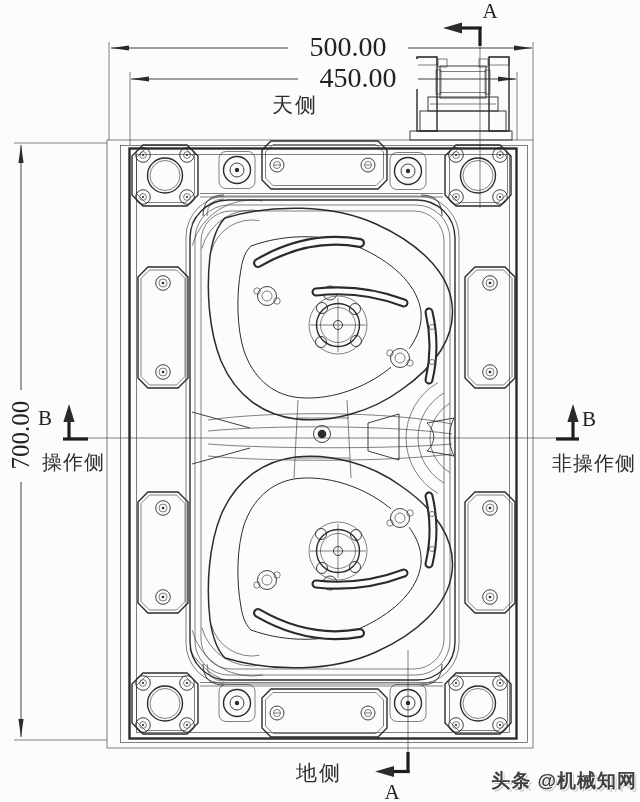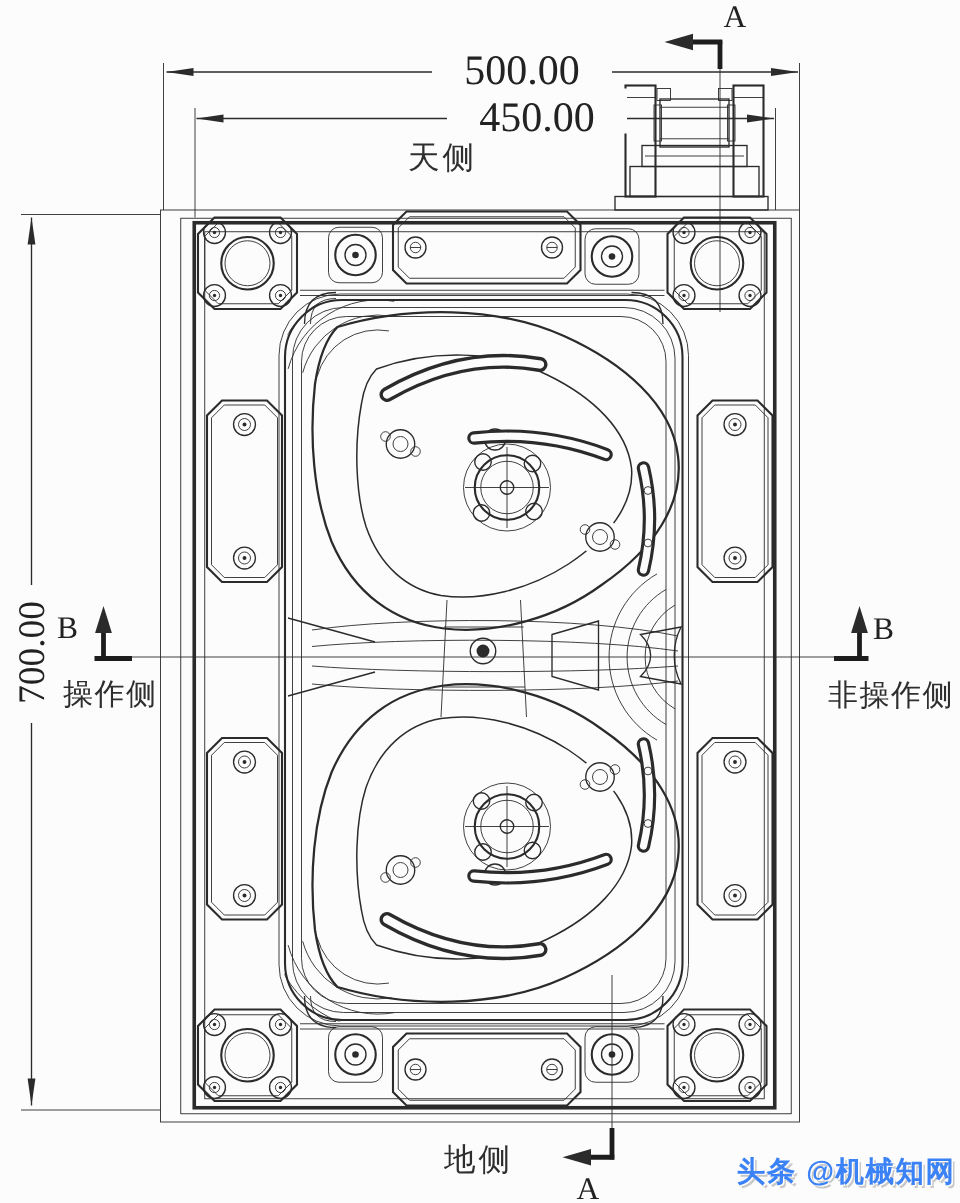--- a/index.html
+++ b/index.html
@@ -17,21 +17,21 @@
   .sec{stroke-width:3.2;stroke:#1d1d1d}
   .fillink{fill:#2b2b2b;stroke:none}
   .dimtxt{font-family:"Liberation Serif",serif;font-size:28px;fill:#222;}
   .dimtxt2{font-family:"Liberation Serif",serif;font-size:25px;fill:#222;}
   .sectxt{font-family:"Liberation Serif",serif;font-size:21px;fill:#222;}
   .cjk{font-family:"Liberation Sans",sans-serif;font-size:21px;fill:#2e2e2e;letter-spacing:2px;}
   .cjk2{font-family:"Liberation Sans",sans-serif;font-size:20px;fill:#2e2e2e;letter-spacing:1px;}
   .mask{fill:#fcfcfc;stroke:none}
   .watermark{
     position:absolute;right:3px;bottom:8px;
-    font-size:19px;font-weight:bold;color:#3b82f6;letter-spacing:1px;
+    font-size:19px;font-weight:bold;color:#404040;letter-spacing:1px;
     text-shadow:1px 1px 0 #ffffff,2px 2px 0 #c8c8c8;
   }
 </style>
 </head>
 <body>
 
 <div class="sheet">
 <svg width="640" height="802" viewBox="0 0 640 802">
   <defs>
     <pattern id="mesh" width="19" height="15" patternUnits="userSpaceOnUse" patternTransform="rotate(-6)">

